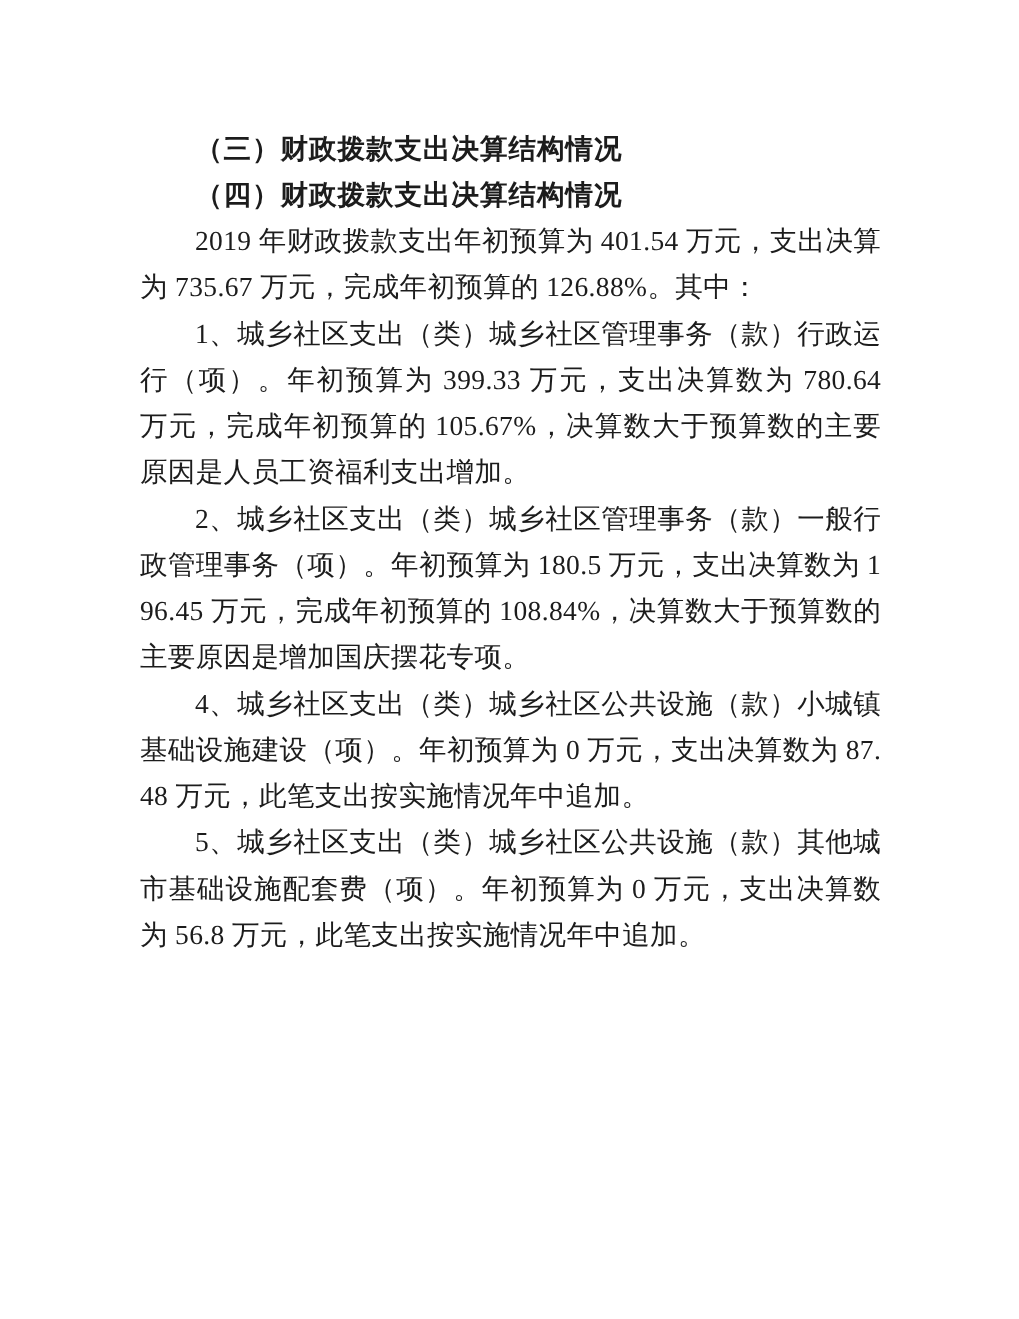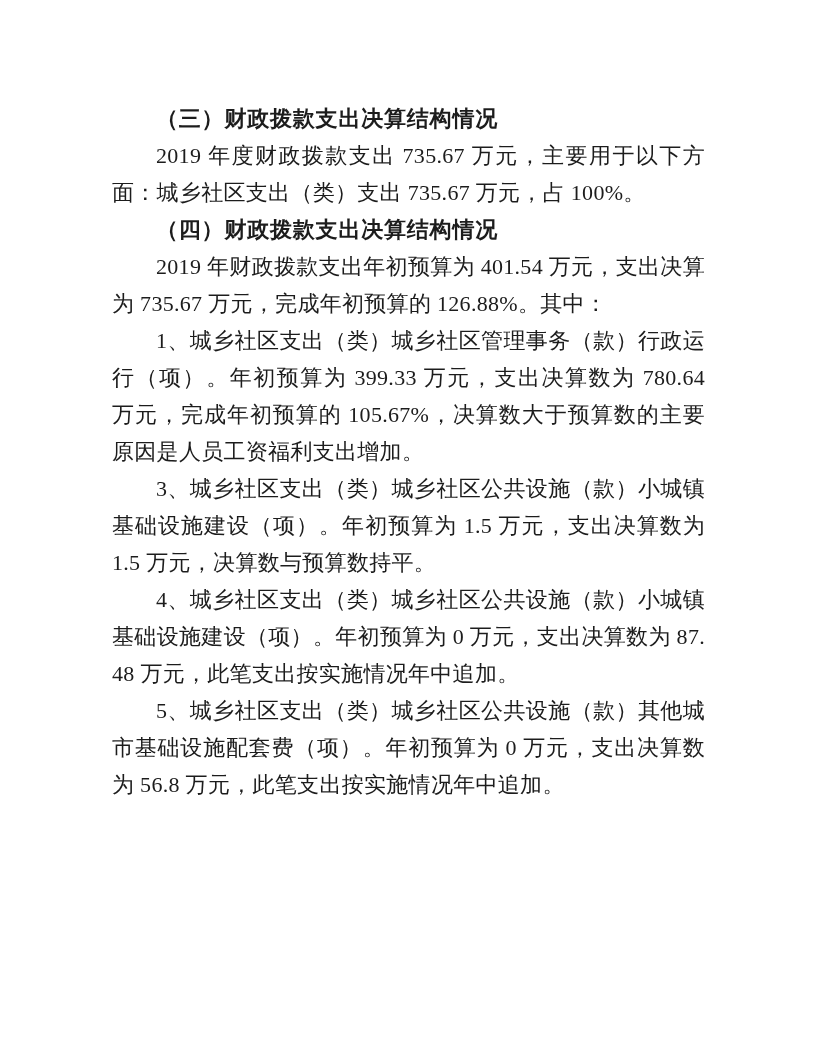--- a/index.html
+++ b/index.html
@@ -38,21 +38,20 @@
     text-align: left;
     letter-spacing: 0.8px;
   }
 </style>
 </head>
 <body>
 
 <div class="page">
   <div class="content">
     <h2 class="heading">（三）财政拨款支出决算结构情况</h2>
-    <p>2019 年度财政拨款支出 735.67 万元，主要用于以下方面：城乡社区支出（类）支出 735.67 万元，占 100%。</p>
     <h2 class="heading">（四）财政拨款支出决算结构情况</h2>
     <p>2019 年财政拨款支出年初预算为 401.54 万元，支出决算为 735.67 万元，完成年初预算的 126.88%。其中：</p>
     <p>1、城乡社区支出（类）城乡社区管理事务（款）行政运行（项）。年初预算为 399.33 万元，支出决算数为 780.64 万元，完成年初预算的 105.67%，决算数大于预算数的主要原因是人员工资福利支出增加。</p>
-    <p>3、城乡社区支出（类）城乡社区公共设施（款）小城镇基础设施建设（项）。年初预算为 1.5 万元，支出决算数为 1.5 万元，决算数与预算数持平。</p>
+    <p>2、城乡社区支出（类）城乡社区管理事务（款）一般行政管理事务（项）。年初预算为 180.5 万元，支出决算数为 196.45 万元，完成年初预算的 108.84%，决算数大于预算数的主要原因是增加国庆摆花专项。</p>
     <p>4、城乡社区支出（类）城乡社区公共设施（款）小城镇基础设施建设（项）。年初预算为 0 万元，支出决算数为 87.48 万元，此笔支出按实施情况年中追加。</p>
     <p>5、城乡社区支出（类）城乡社区公共设施（款）其他城市基础设施配套费（项）。年初预算为 0 万元，支出决算数为 56.8 万元，此笔支出按实施情况年中追加。</p>
   </div>
 </div>
 
 </body></html>

